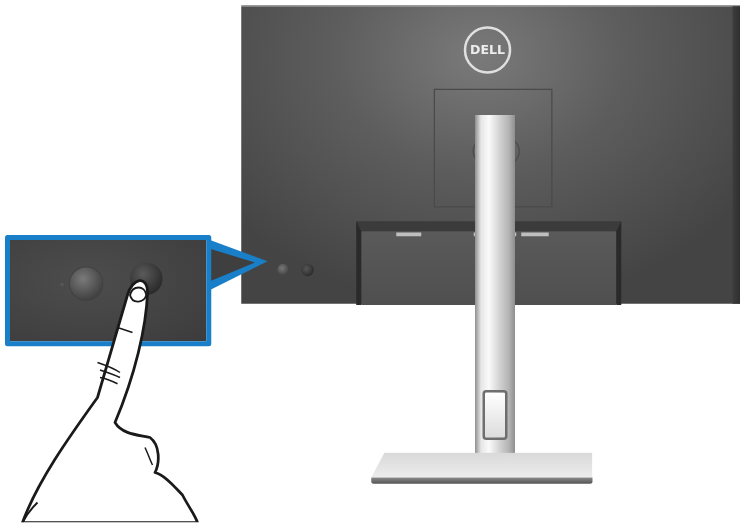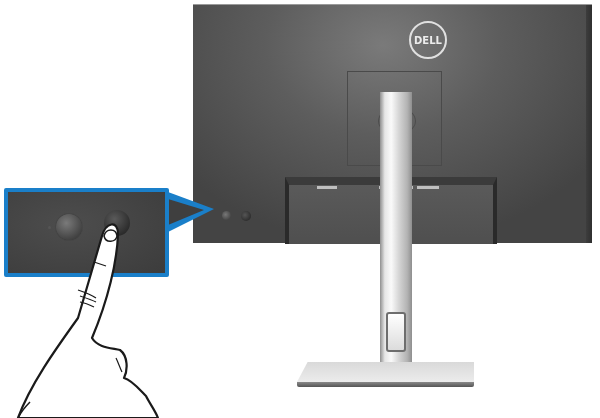--- a/index.html
+++ b/index.html
@@ -12,21 +12,21 @@
       background: radial-gradient(ellipse 260px 200px at 190px 40px, #7a7a7a 0%, #5d5d5d 45%, #444 100%);
       border-top: 1px solid #9a9a9a;
       box-sizing: border-box;
     }
     #monitor .edge-right { right: 0; top: 0; width: 6px; height: 100%; background: linear-gradient(to right, #3d3d3d, #2f2f2f); }
 
     
     #logo {
       left: 178px; top: 16px; width: 38px; height: 38px; border-radius: 50%;
       border: 2px solid #e0e0e0; box-sizing: border-box;
-      display: flex; align-items: center; justify-content: center; margin-left: 38px;
+      display: flex; align-items: center; justify-content: center;
     }
     #logo span { color: #ececec; font-weight: bold; font-size: 10px; letter-spacing: 0px; }
 
     
     #vesa { left: 154px; top: 66px; width: 95px; height: 95px; border: 1px solid #4a4a4a; box-sizing: border-box; }
     #vesa-ring { left: 30px; top: 35px; width: 36px; height: 26px; border-radius: 50%; border: 1px solid #4c4c4c; }
 
     
     #bay {
       left: 92px; top: 172px; width: 212px; height: 67px;

